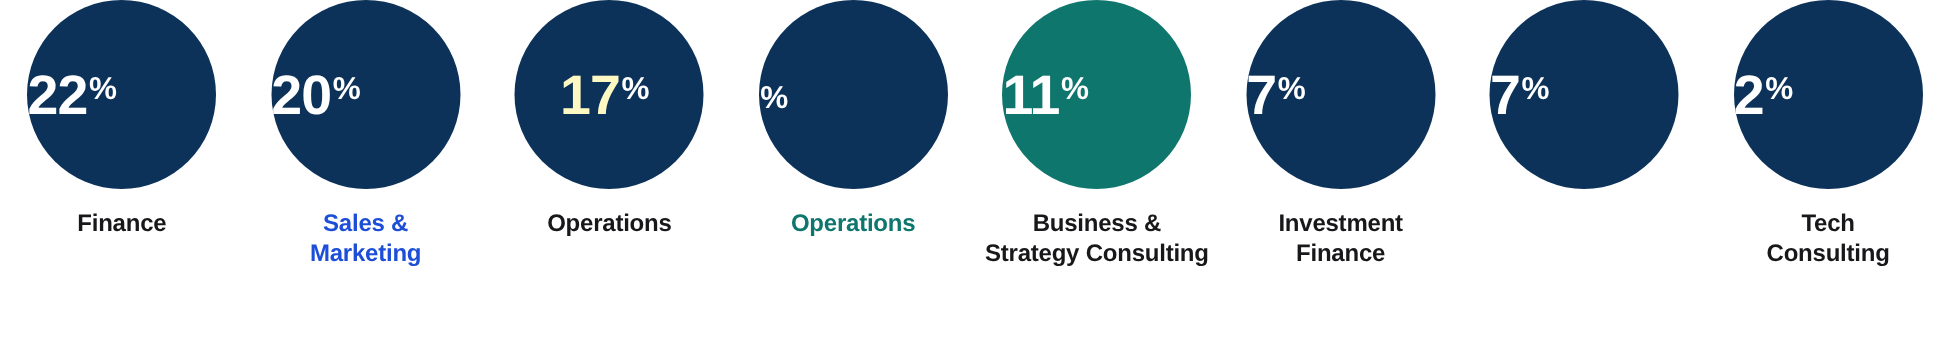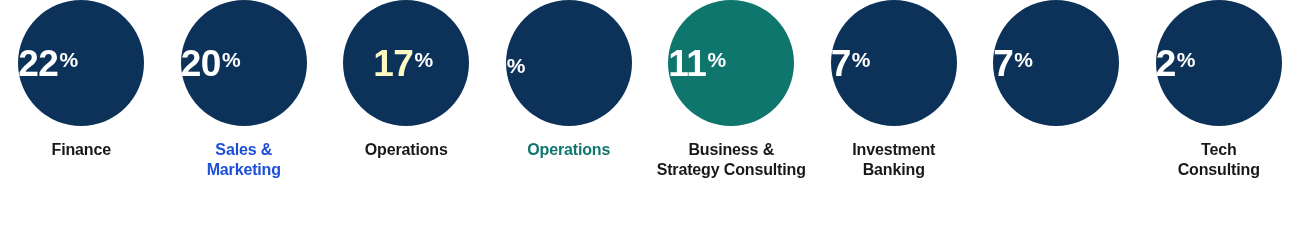--- a/index.html
+++ b/index.html
@@ -149,21 +149,21 @@
     </div>
 
     <div class="stat-item">
       <div class="circle" style="background: rgb(12, 50, 89);">
         <div class="value-wrap">
           <span class="value-number" style="color: rgb(255, 255, 255);">7</span>
           <span class="value-percent" style="color: rgb(255, 255, 255);">%</span>
         </div>
       </div>
       <div class="stat-label" style="color: rgb(24, 24, 26);">Investment
-Banking</div>
+Finance</div>
     </div>
 
     <div class="stat-item">
       <div class="circle" style="background: rgb(12, 50, 89);">
         <div class="value-wrap">
           <span class="value-number" style="color: rgb(255, 255, 255);">7</span>
           <span class="value-percent" style="color: rgb(255, 255, 255);">%</span>
         </div>
       </div>
     </div>

